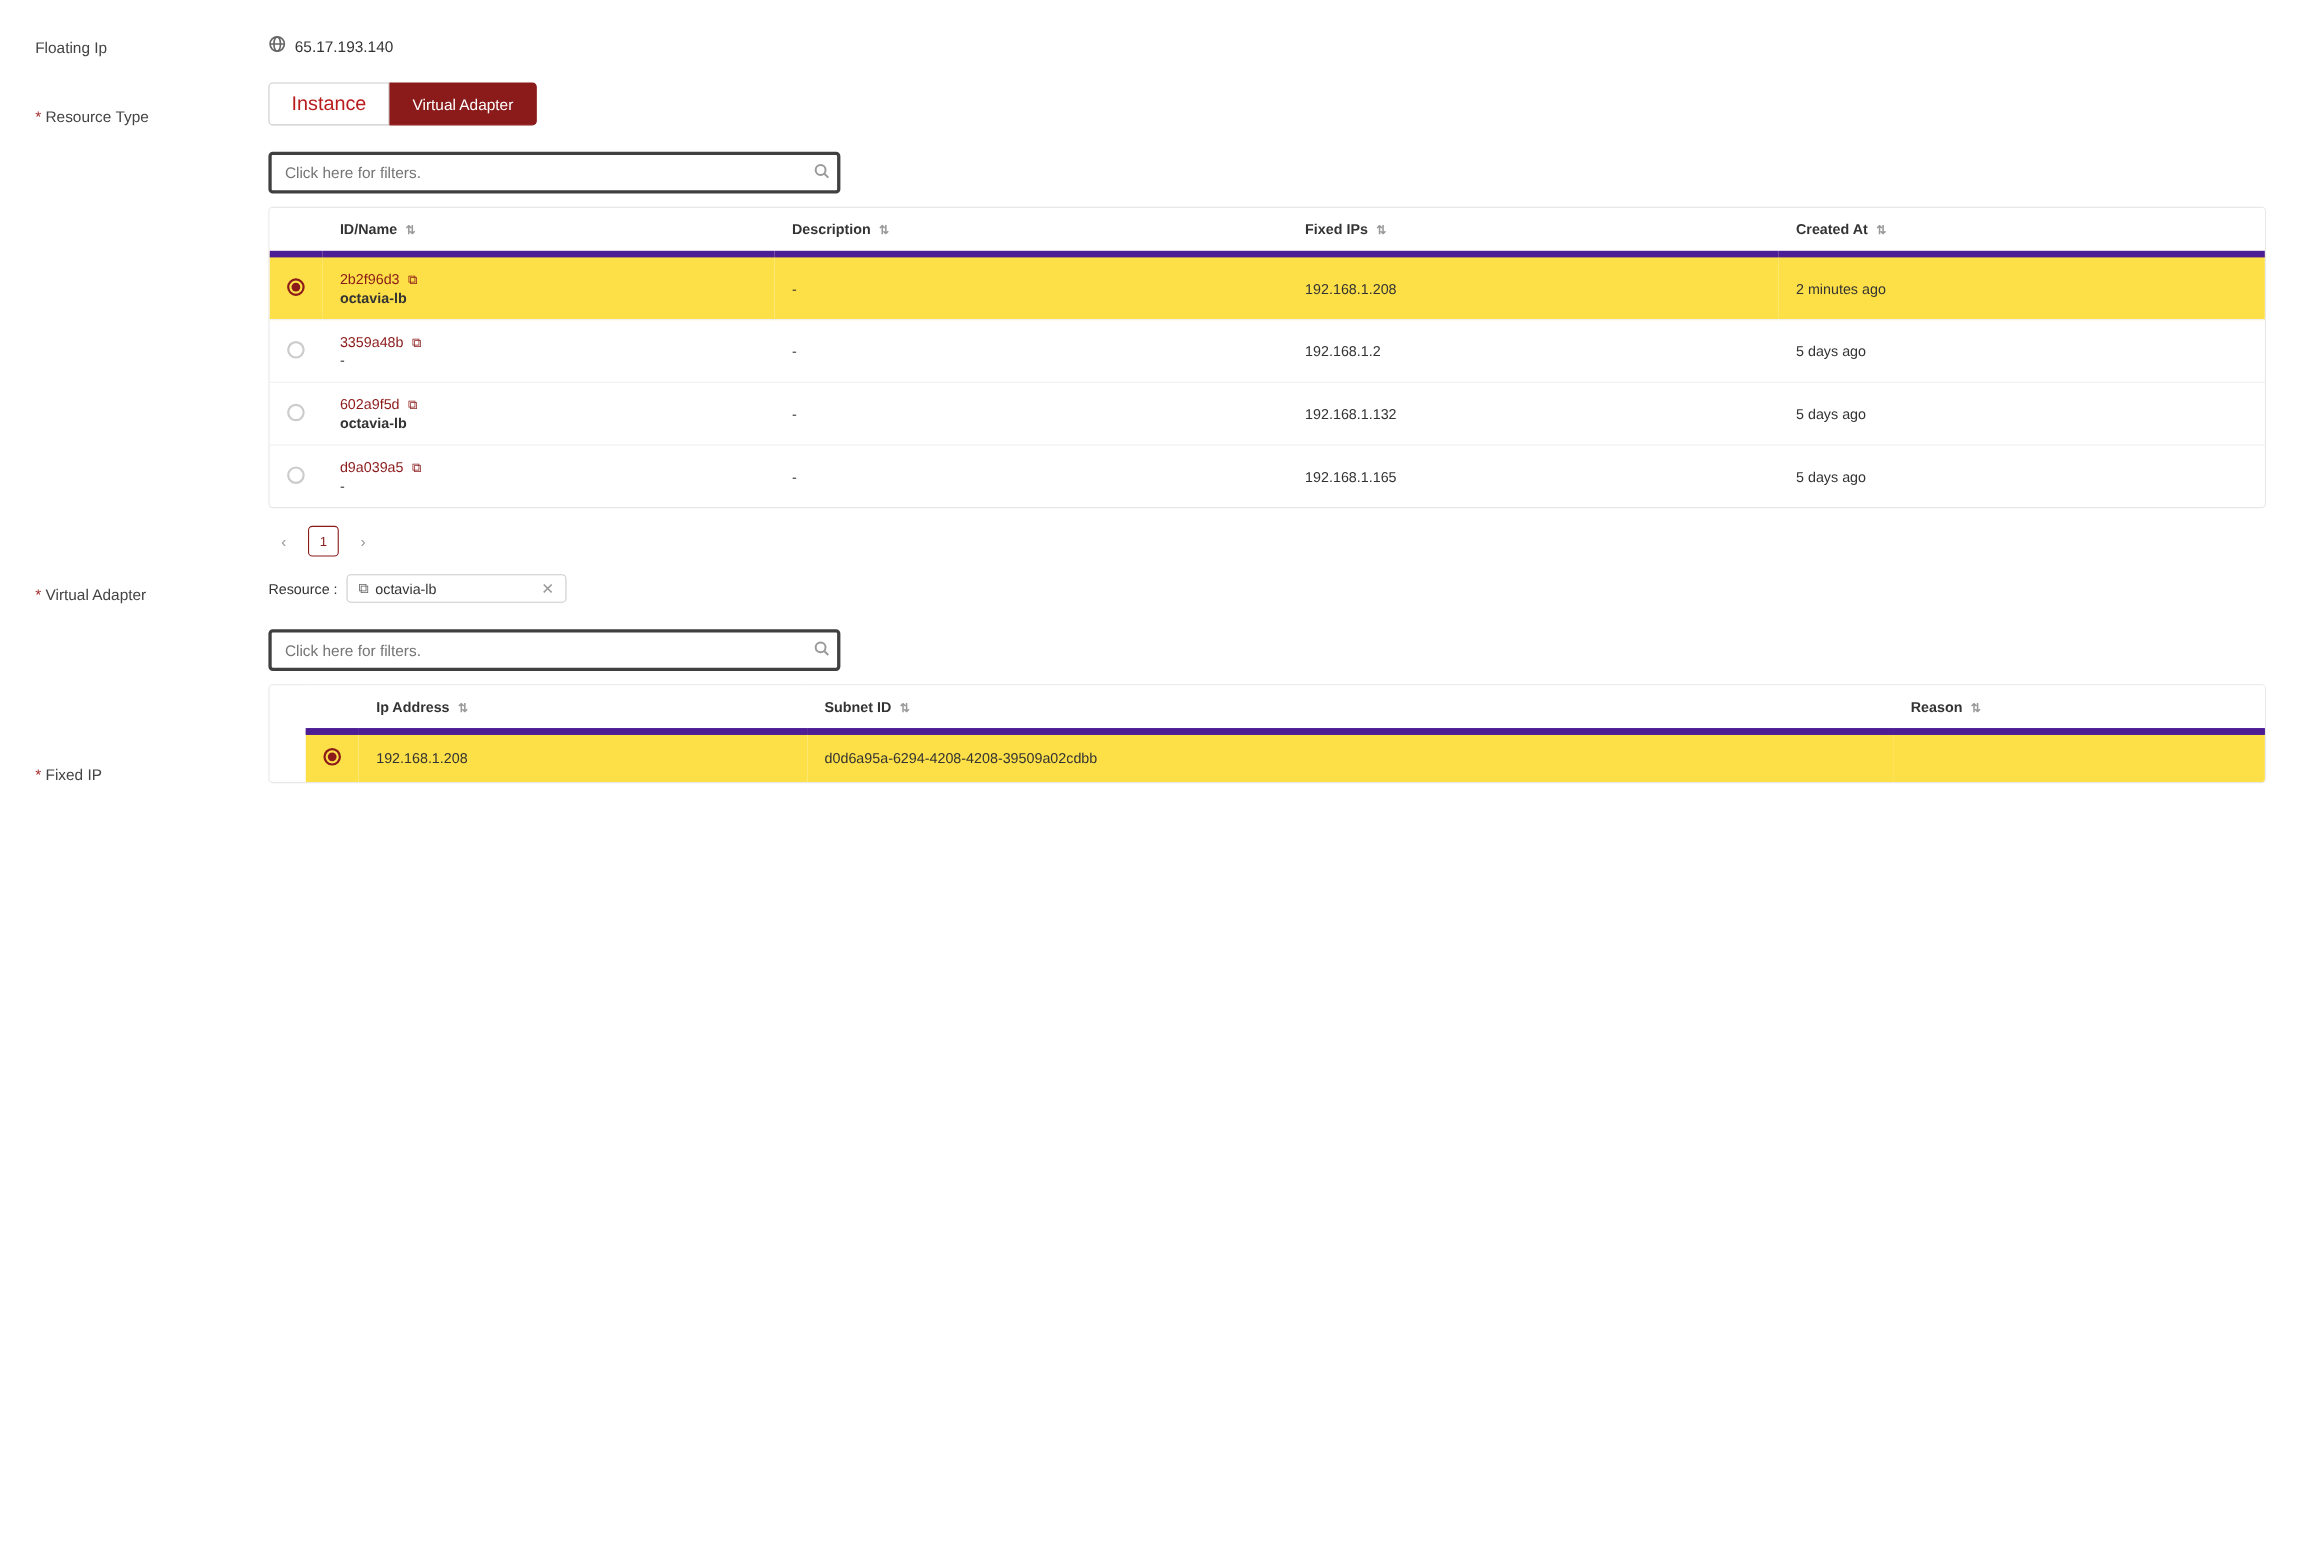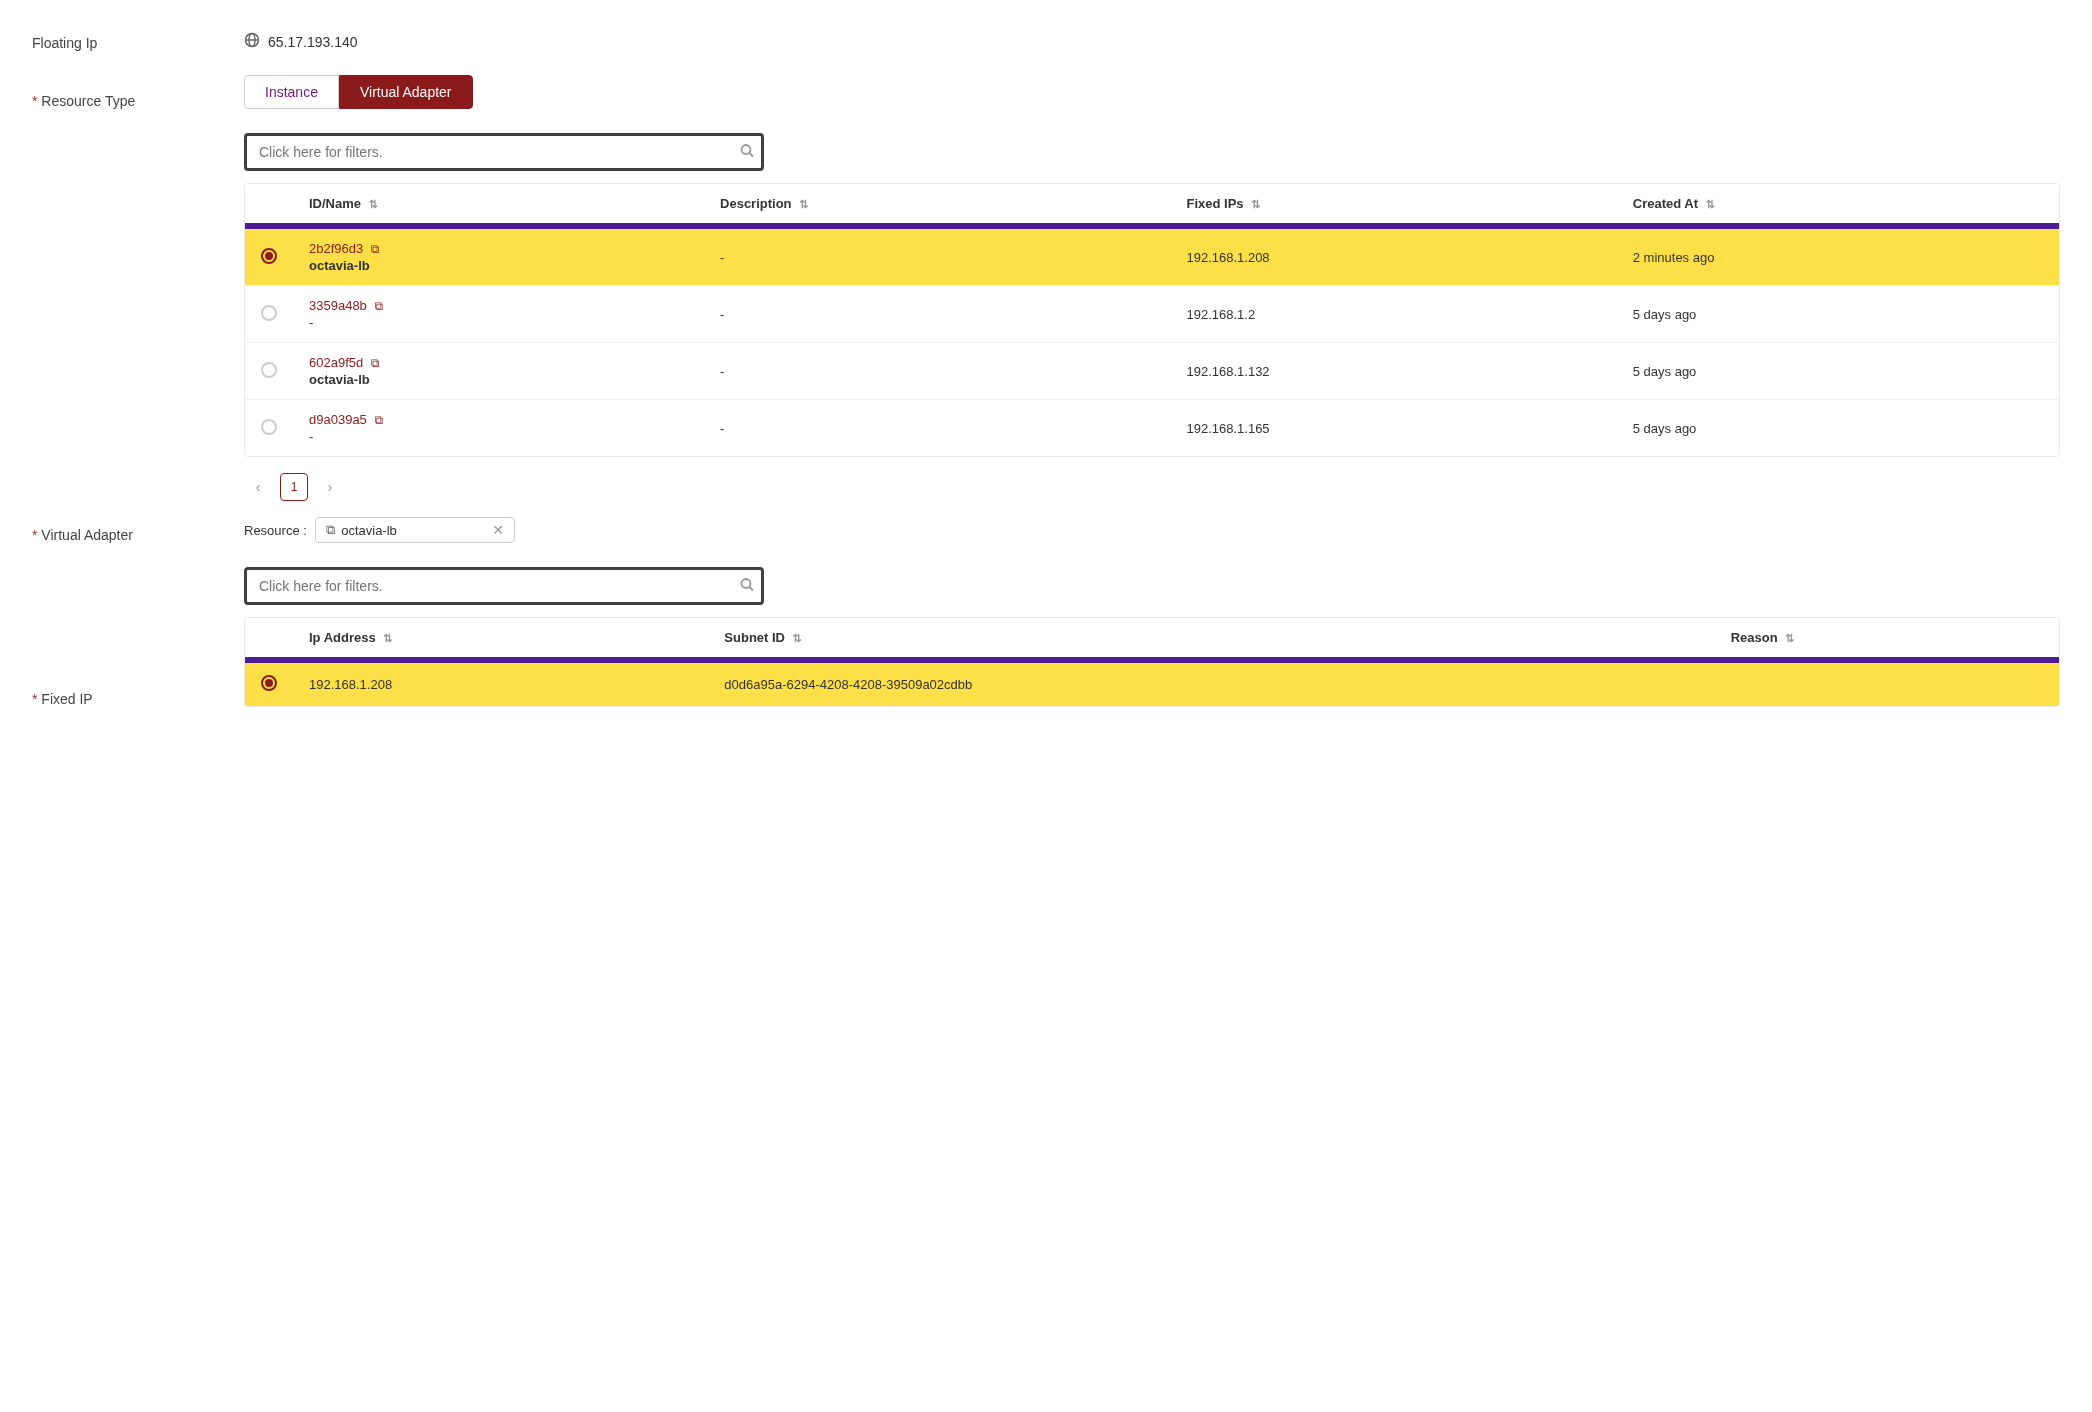--- a/index.html
+++ b/index.html
@@ -45,22 +45,22 @@
     }
     .resource-type-buttons {
       display: flex;
       gap: 0;
     }
     .btn-instance {
       padding: 8px 20px;
       border: 1px solid #ccc;
       background: #fff;
       cursor: pointer;
-      font-size: 14px;
-      color: #701a75;
+      font-size: 18px;
+      color: #b91c1c;
       border-radius: 4px 0 0 4px;
     }
     .btn-virtual-adapter {
       padding: 8px 20px;
       border: 1px solid #8b1a1a;
       background: #8b1a1a;
       color: #fff;
       cursor: pointer;
       font-size: 14px;
       border-radius: 0 4px 4px 0;
@@ -236,20 +236,21 @@
       font-size: 13px;
     }
     .tag-close {
       margin-left: auto;
       cursor: pointer;
       color: #999;
       font-size: 14px;
     }
     .fixed-ip-table {
       margin-top: 12px;
+      padding-left: 33px;
     }
     .fixed-ip-table .data-table th:first-child {
       width: 40px;
     }
   </style>
 </head>
 <body>
 
 <div class="form-row">
   <div class="form-label">Floating Ip</div>

